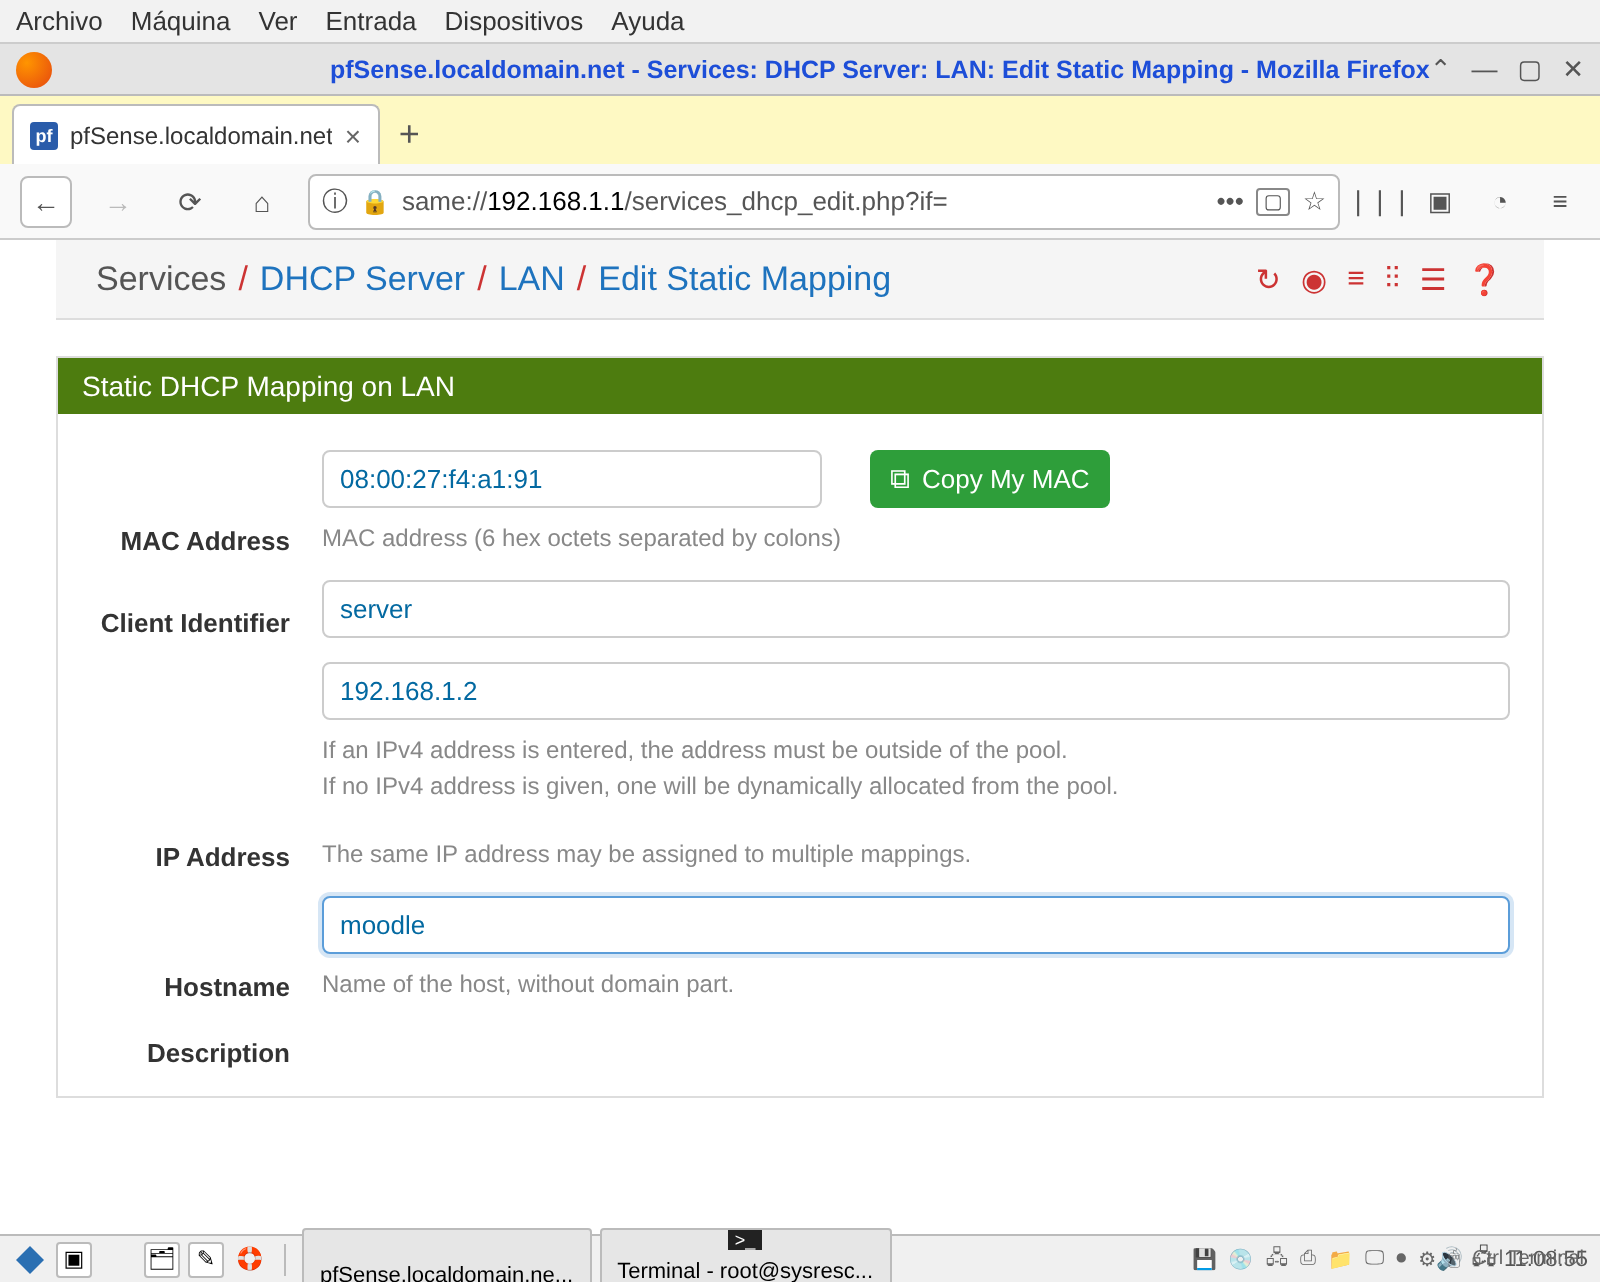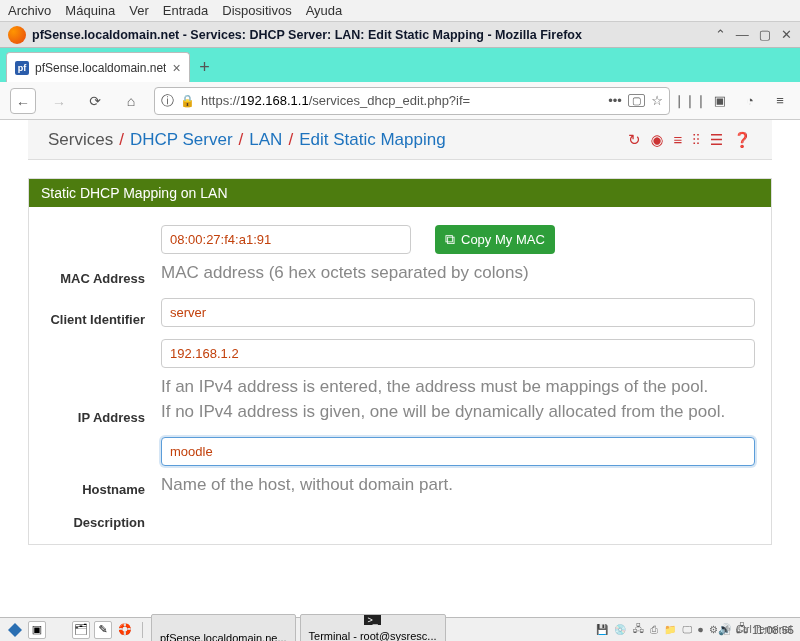--- a/index.html
+++ b/index.html
@@ -5,26 +5,26 @@
 * { box-sizing: border-box; margin: 0; padding: 0; }
 body { font-family: "Helvetica Neue", Arial, sans-serif; font-size: 13px; background: #e8e8e8; width: 800px; height: 641px; overflow: hidden; position: relative; }
 
 
 .menubar { background: #f2f2f2; height: 22px; display: flex; align-items: center; padding: 0 8px; gap: 14px; font-size: 13px; color: #333; border-bottom: 1px solid #ccc;}
 .menubar span { cursor: default; }
 
 
 .titlebar { background: #e4e4e4; height: 26px; display: flex; align-items: center; padding: 0 8px; border-bottom: 1px solid #bbb;}
 .titlebar .ff-icon { width: 18px; height: 18px; background: radial-gradient(circle at 30% 30%, #ff9500, #e6470f); border-radius: 50%; margin-right: 6px;}
-.titlebar .wtitle { flex: 1; font-size: 12.5px; font-weight: bold; color: #0f172a; text-align: left;}
+.titlebar .wtitle { flex: 1; font-size: 12.5px; font-weight: bold; color: #1d4ed8; text-align: right;}
 .titlebar .wcontrols { display: flex; gap: 10px; color: #555; font-size: 13px;}
 .titlebar .wcontrols span { cursor: pointer; }
 
 
-.tabstrip { background: #5eead4; height: 34px; display: flex; align-items: flex-end; padding: 0 6px;}
+.tabstrip { background: #fef9c3; height: 34px; display: flex; align-items: flex-end; padding: 0 6px;}
 .tab { background: #fff; border: 1px solid #bbb; border-bottom: none; border-radius: 4px 4px 0 0; height: 30px; display: flex; align-items: center; padding: 0 8px; gap: 6px; font-size: 12px; color: #333; max-width: 200px;}
 .tab .favicon { width: 14px; height: 14px; background: #2a5caa; color: #fff; font-size: 9px; font-weight: bold; display: flex; align-items: center; justify-content: center; border-radius: 2px;}
 .tab .tablabel { overflow: hidden; text-overflow: ellipsis; white-space: nowrap; max-width: 140px;}
 .tab .tabclose { font-size: 14px; color: #666; cursor: pointer;}
 .newtab { width: 30px; height: 30px; display: flex; align-items: center; justify-content: center; font-size: 18px; color: #555; cursor: pointer;}
 
 
 .navtoolbar { background: #f9f9f9; height: 38px; display: flex; align-items: center; padding: 0 10px; gap: 10px; border-bottom: 1px solid #ccc;}
 .navbtn { width: 26px; height: 26px; border: 1px solid #bbb; border-radius: 4px; display: flex; align-items: center; justify-content: center; font-size: 14px; color: #555; cursor: pointer; background:#fff;}
 .navbtn.plain { border: none; background: transparent;}
@@ -44,24 +44,24 @@
 .bc-icons { display: flex; gap: 10px; color: #c33; font-size: 15px;}
 .bc-icons span { cursor: pointer;}
 
 .panel { margin: 18px 28px 0 28px; border: 1px solid #ddd;}
 .panel-header { background: #4d7c0f; color: #fff; padding: 6px 12px; font-size: 14px; font-weight: 500;}
 .panel-body { background: #fff; padding: 10px 0;}
 
 .form-row { display: flex; padding: 8px 16px 4px 16px; gap: 16px; align-items: flex-end;}
 .form-label { width: 100px; text-align: right; font-weight: bold; font-size: 13px; color: #333; padding-top: 6px;}
 .form-field { flex: 1;}
-.form-field input[type=text] { width: 100%; padding: 6px 8px; border: 1px solid #ccc; border-radius: 4px; font-size: 13px; color: #c2410c;}
+.form-field input[type=text] { width: 100%; padding: 6px 8px; border: 1px solid #ccc; border-radius: 4px; font-size: 13px; color: #0369a1;}
 .form-field input.narrow { width: 250px;}
 .form-field input.focused { border: 1px solid #5b9dd9; box-shadow: 0 0 0 2px rgba(91,157,217,.25);}
-.help { font-size: 17px; color: #888; margin-top: 6px; line-height: 1.5;}
+.help { font-size: 12px; color: #888; margin-top: 6px; line-height: 1.5;}
 .macline { display: flex; gap: 24px; align-items: center;}
 .copy-mac { background: #2e9e3a; color: #fff; border: none; border-radius: 4px; padding: 6px 10px; font-size: 13px; font-weight: 500; cursor: pointer; display: flex; align-items: center; gap: 6px;}
 .copy-mac .ic { font-size: 14px;}
 
 
 .taskbar { position: absolute; bottom: 0; left: 0; right: 0; height: 24px; background: #f0f0f0; border-top: 1px solid #bbb; display: flex; align-items: center; padding: 0 6px; gap: 4px; font-size: 11px;}
 .taskbar .tb-icon { width: 18px; height: 18px; display:flex; align-items:center; justify-content:center; border: 1px solid transparent; border-radius:2px; cursor:pointer;}
 .taskbar .tb-icon.boxed { border-color:#bbb; background:#fff;}
 .taskbar .tb-btn { display: flex; align-items: center; gap: 5px; height: 32px; padding: 0 8px; background: #e6e6e6; border: 1px solid #bbb; border-radius: 2px; cursor:pointer; max-width: 180px; overflow:hidden;flex-direction:column;}
 .taskbar .tb-btn .ic { width:12px; height:12px;}
@@ -104,21 +104,21 @@
 
 <div class="navtoolbar">
   <div class="navbtn">←</div>
   <div class="navbtn plain" style="color:#bbb">→</div>
   <div class="navbtn plain">⟳</div>
   <div class="navbtn plain">⌂</div>
   <div class="urlbar">
     <span>ⓘ</span>
     <span class="lock">🔒</span>
     <span class="urltext">
-      <span>https://</span><span class="host">192.168.1.1</span><span>/services_dhcp_edit.php?if=</span>
+      <span>same://</span><span class="host">192.168.1.1</span><span>/services_dhcp_edit.php?if=</span>
     </span>
     <span>•••</span>
     <span style="border:1px solid #888;border-radius:2px;padding:0 3px;font-size:10px">▢</span>
     <span>☆</span>
   </div>
   <div class="toolicon">❘❘❘</div>
   <div class="toolicon">▣</div>
   <div class="toolicon">◔</div>
   <div class="toolicon">≡</div>
 </div>
@@ -166,22 +166,23 @@
         <div class="form-label">Client Identifier</div>
         <div class="form-field">
           <input type="text" value="server" style="">
         </div>
       </div>
 
       <div class="form-row">
         <div class="form-label">IP Address</div>
         <div class="form-field">
           <input type="text" value="192.168.1.2" style="">
-          <div class="help">If an IPv4 address is entered, the address must be mappings of the pool.</div>
+          <div class="help">If an IPv4 address is entered, the address must be outside of the pool.</div>
           <div class="help" style="margin-top:0">If no IPv4 address is given, one will be dynamically allocated from the pool.</div>
+          <div class="help" style="margin-top:16px">The same IP address may be assigned to multiple mappings.</div>
         </div>
       </div>
 
       <div class="form-row">
         <div class="form-label">Hostname</div>
         <div class="form-field">
           <input type="text" class="focused" value="moodle" style="">
           <div class="help">Name of the host, without domain part.</div>
         </div>
       </div>

